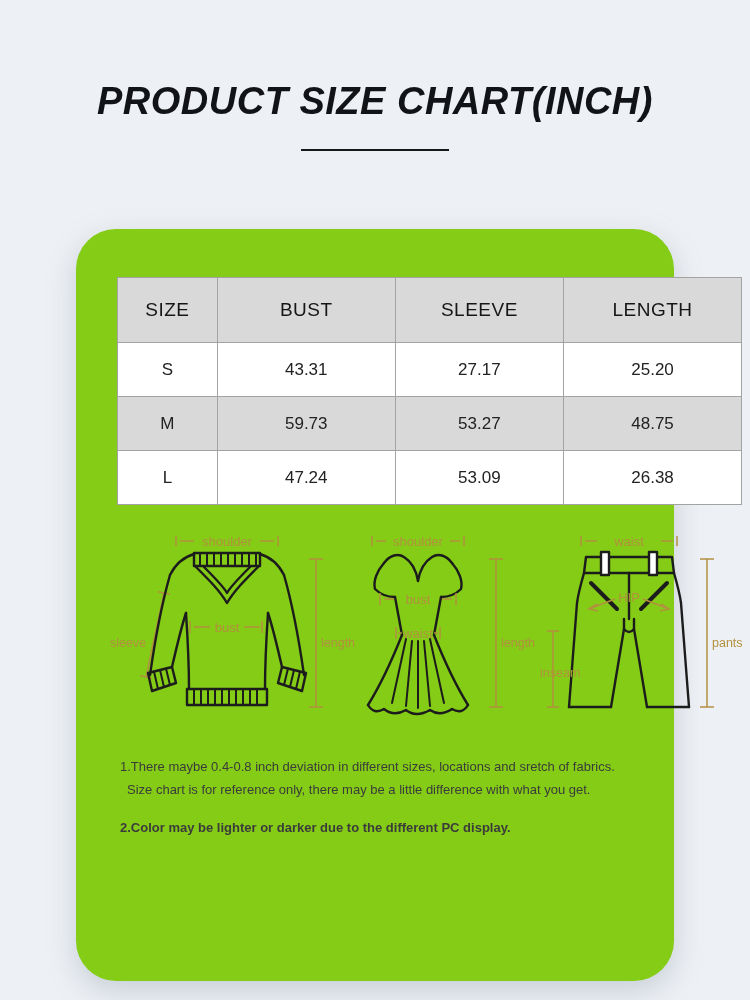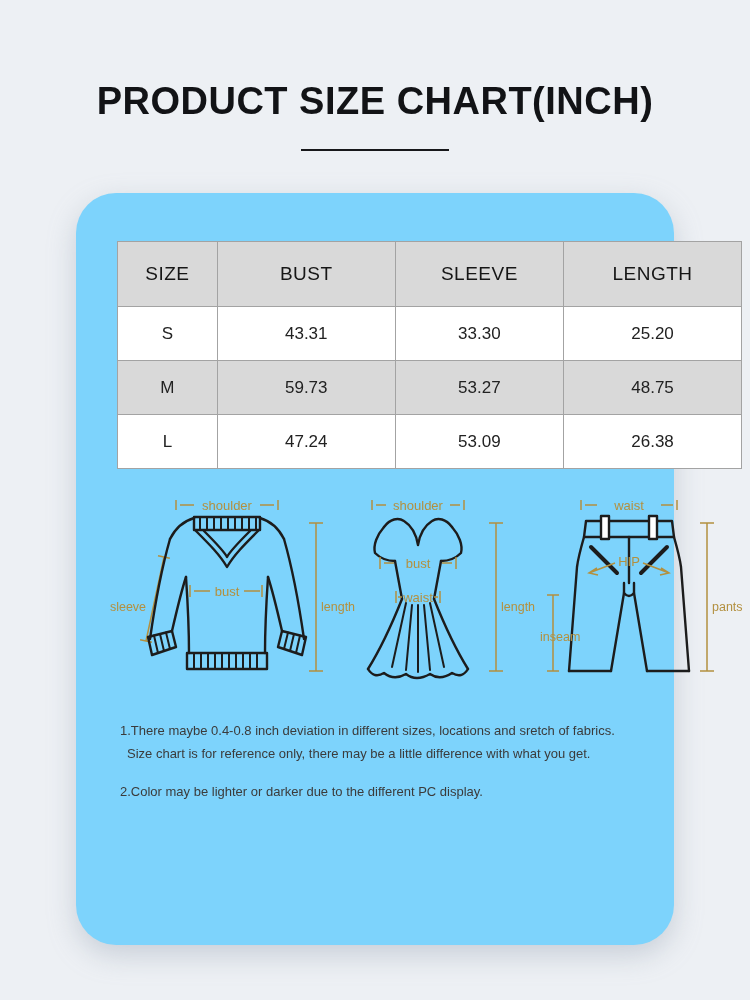--- a/index.html
+++ b/index.html
@@ -8,32 +8,33 @@
     background: #edf0f4;
     font-family: "Liberation Sans", "DejaVu Sans", sans-serif;
     color: #1f1f1f;
     overflow: hidden;
   }
   .page-title {
     padding-top: 80px;
     text-align: center;
     font-size: 38px;
     font-weight: 800;
+    font-style: italic;
     letter-spacing: 0.5px;
     color: #121316;
   }
   .title-underline {
     width: 148px; height: 2px;
     background: #17181a;
     margin: 26px auto 0 auto;
   }
   .card {
     width: 598px; height: 752px;
-    margin: 42px auto 0 auto;
-    background: #7dd3fc;
+    margin: 78px auto 0 auto;
+    background: #84cc16;
     border-radius: 40px;
     box-shadow: 0 10px 28px rgba(145,158,175,0.40);
   }
   table.size-table {
     border-collapse: collapse;
     margin: 0 30px 0 41px;
     width: 625px;
     position: relative;
     top: 48px;
   }
@@ -67,21 +68,21 @@
   .dim { stroke: #b3903f; stroke-width: 1.5; fill: none; }
   .dim-label { fill: #b3903f; font-size: 13px; font-family: "Liberation Sans", sans-serif; }
   .dim-label-sm { fill: #b3903f; font-size: 12.5px; font-family: "Liberation Sans", sans-serif; }
   .notes {
     margin: 32px 34px 0 44px;
     font-size: 13px;
     line-height: 1.8;
     color: #3b3b3b;
   }
   .note { padding-left: 7px; text-indent: -7px; }
-  .note + .note { margin-top: 14px; }
+  .note + .note { margin-top: 14px; font-weight: bold; }
 </style>
 </head>
 <body>
 
 <h1 class="page-title">PRODUCT SIZE CHART(INCH)</h1>
 <div class="title-underline"></div>
 
 <div class="card">
 
   <table class="size-table">
@@ -96,21 +97,21 @@
         <th>SIZE</th>
         <th>BUST</th>
         <th>SLEEVE</th>
         <th>LENGTH</th>
       </tr>
     </thead>
     <tbody>
       <tr>
         <td>S</td>
         <td>43.31</td>
-        <td>33.30</td>
+        <td>27.17</td>
         <td>25.20</td>
       </tr>
       <tr class="shaded">
         <td>M</td>
         <td>59.73</td>
         <td>53.27</td>
         <td>48.75</td>
       </tr>
       <tr>
         <td>L</td>

